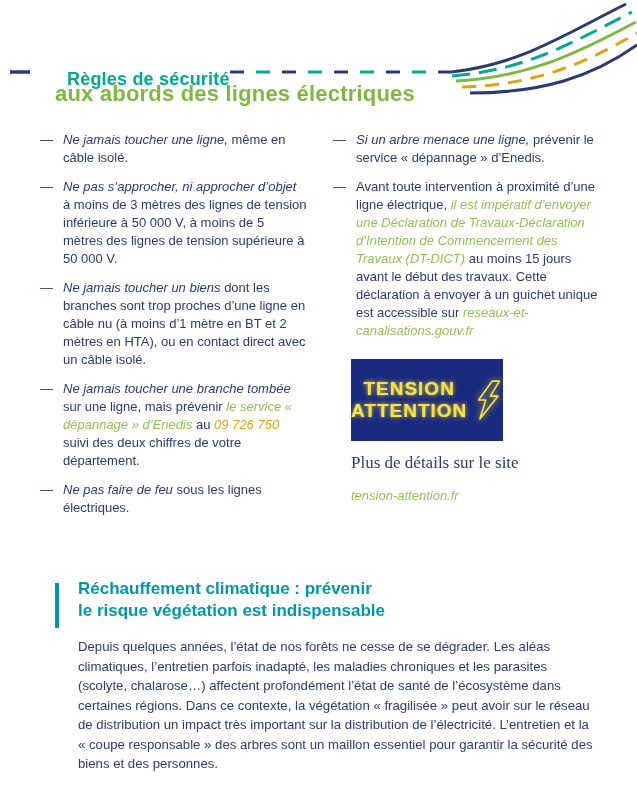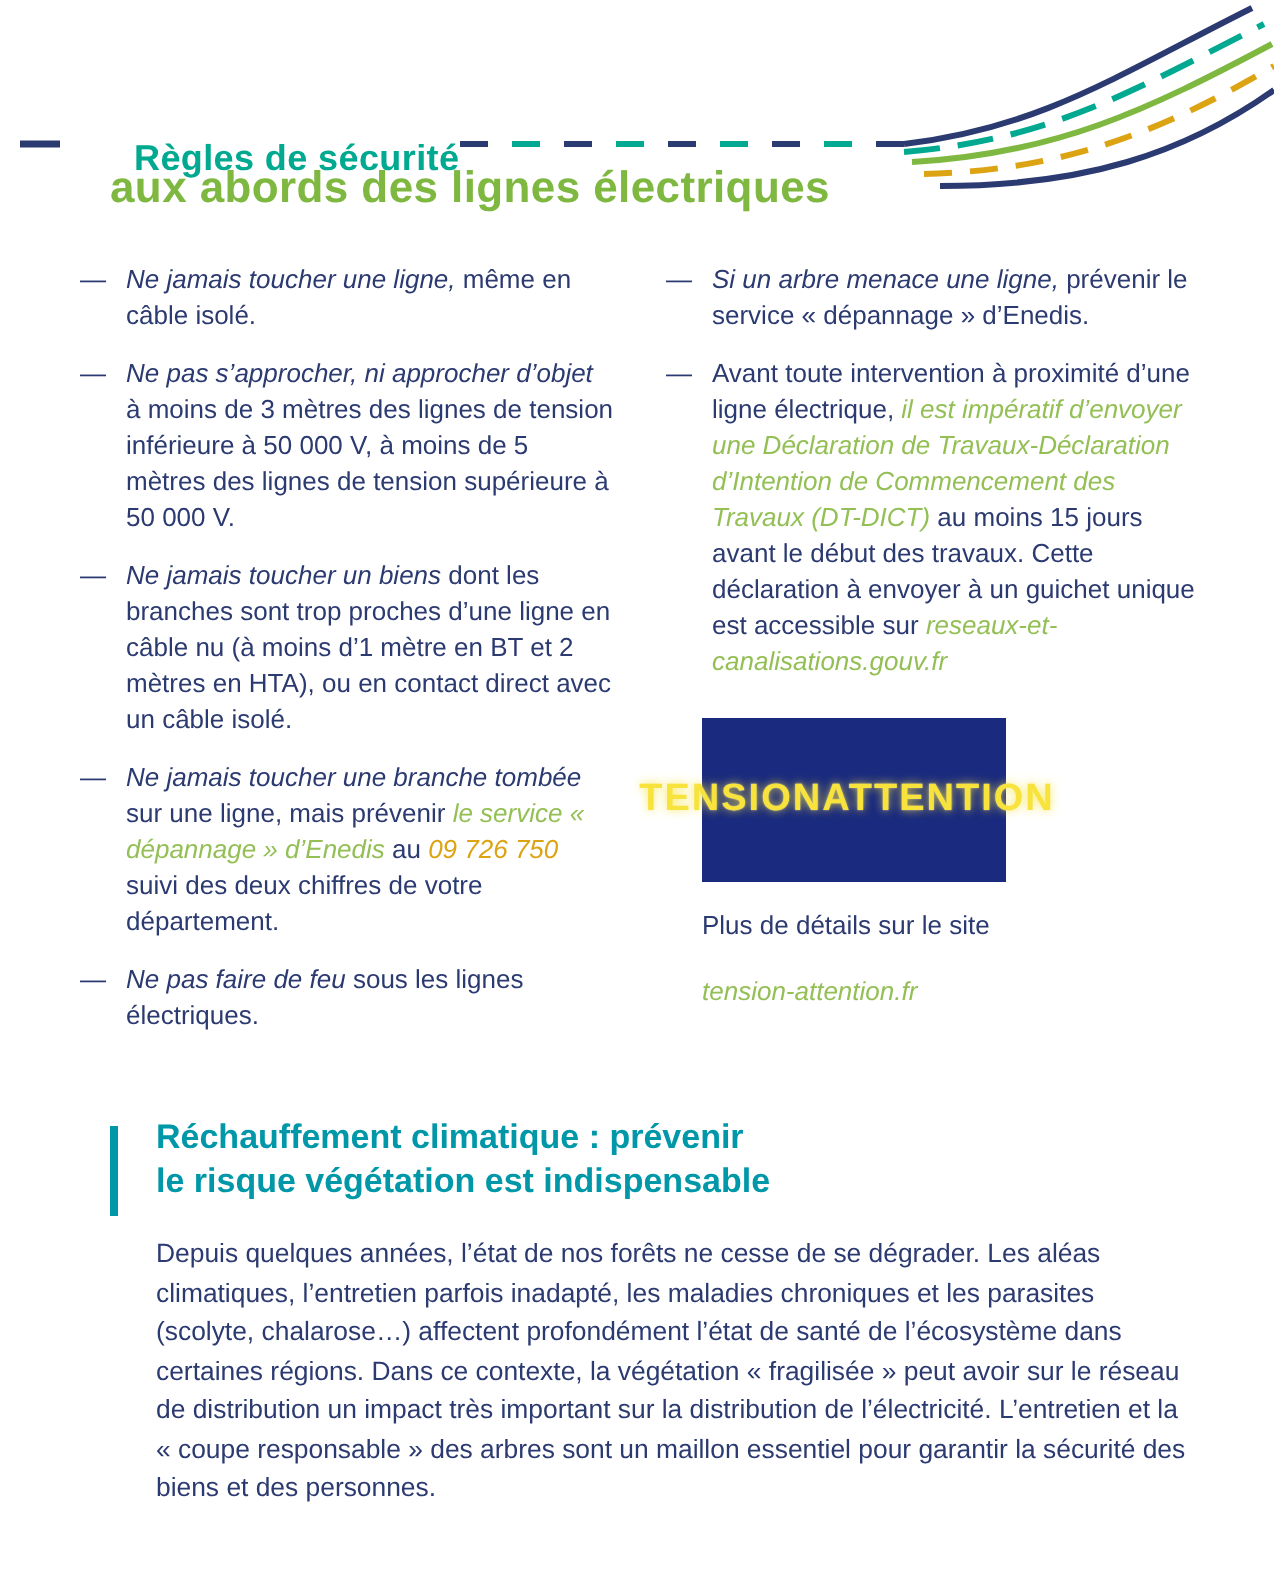--- a/index.html
+++ b/index.html
@@ -29,32 +29,32 @@
   .rule-text{margin:0;}
   .seg-i{font-style:italic;}
   .seg-n{font-style:normal;}
   .seg-g{color:var(--link-green,#93bf55);font-style:italic;}
   .seg-y{color:var(--gold,#dca313);font-style:italic;}
   .seg-link{color:var(--link-green,#93bf55);font-style:italic;text-decoration:none;cursor:pointer;}
 
   
   .tension{width:152px;height:82px;margin:19px 0 0 18px;background:var(--tension-bg,#1a2a7e);
            display:flex;align-items:center;justify-content:center;gap:7px;}
-  .t-words{display:flex;flex-direction:row;align-items:center;}
+  .t-words{display:flex;flex-direction:column;align-items:center;}
   .t-line{font-size:19px;font-weight:700;line-height:22px;letter-spacing:1px;
           color:var(--tension-yellow,#f7e33c);
           text-shadow:0 0 5px rgba(247,227,60,.85), 0 0 1px rgba(255,255,255,.6);}
   .bolt{width:30px;height:54px;filter:drop-shadow(0 0 3px rgba(247,227,60,.8));}
 
-  .caption{margin:13px 0 0 18px;font-size:13px;line-height:17px;color:var(--navy,#2b3a70);}
+  .caption{margin:13px 0 0 18px;font-size:17px;line-height:17px;color:var(--navy,#2b3a70);font-family:Liberation Serif, serif;}
   .caption-link{display:block;width:fit-content;margin:16px 0 0 18px;font-size:13px;line-height:17px;
                 color:var(--link-green,#93bf55);font-style:italic;text-decoration:none;cursor:pointer;}
 
   
-  .climate{position:absolute;top:558px;left:55px;width:545px;}
+  .climate{position:absolute;top:578px;left:55px;width:545px;}
   .bar{position:absolute;left:0;top:5px;width:4px;height:45px;background:var(--climate-teal,#0098a8);}
   .climate-title{margin:0 0 0 23px;font-size:17px;line-height:22px;font-weight:700;
                  color:var(--climate-teal,#0098a8);}
   .climate-body{margin:15px 16px 0 23px;width:515px;font-size:13.2px;line-height:19.5px;
                 color:var(--navy,#2b3a70);}
 </style>
 </head>
 <body>
 
 <div class="page">

